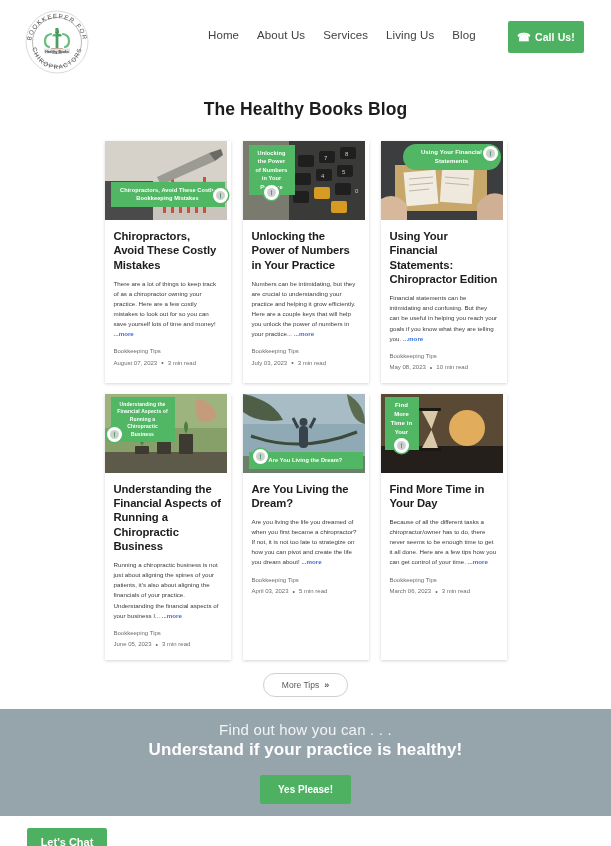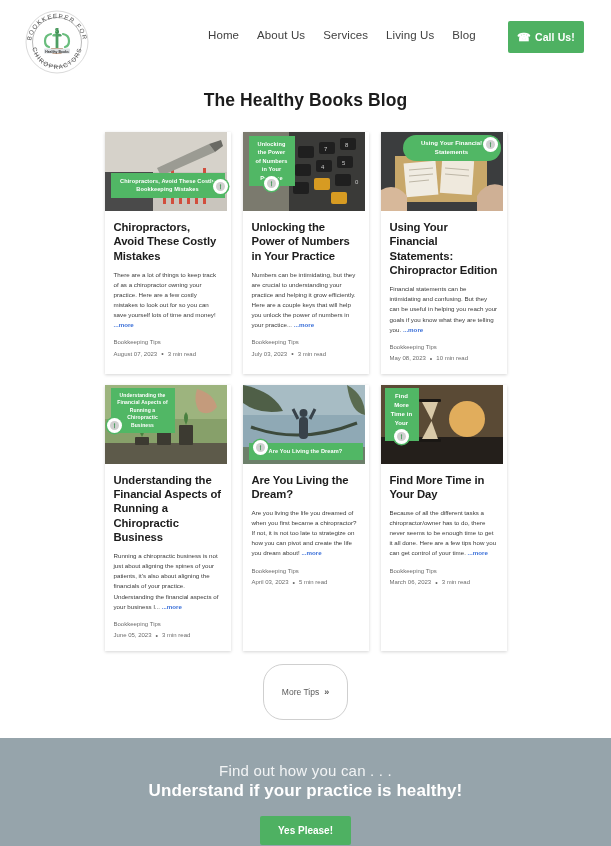--- a/index.html
+++ b/index.html
@@ -72,21 +72,21 @@
     letter-spacing: .1px;
   }
   .phone-glyph { font-size: 11px; line-height: 1; transform: scaleX(-1); }
 
   
   .page-title {
     text-align: center;
     font-size: 17.5px;
     font-weight: bold;
     color: #1c1c1c;
-    margin-top: 12px;
+    margin-top: 21px;
     letter-spacing: .1px;
   }
 
   
   .blog-grid {
     width: 402px;
     margin: 21px auto 0 auto;
     display: grid;
     grid-template-columns: repeat(3, 1fr);
     column-gap: 12px;
@@ -170,33 +170,33 @@
   
   .more-tips-wrap { text-align: center; margin-top: 13px; }
   .more-tips-btn {
     display: inline-flex;
     align-items: center;
     justify-content: center;
     gap: 5px;
     border: 1px solid #cfcfcf;
     background: #ffffff;
     border-radius: 20px;
-    padding: 22px 18px;
+    padding: 6px 18px;
     font-size: 8.5px;
     color: #5a5a5a;
     cursor: pointer;
     font-family: "Liberation Sans", sans-serif;
   }
   .chev { font-size: 9px; font-weight: bold; }
 
   
   .cta {
-    margin-top: 18px;
+    margin-top: 12px;
     background: #96a4ab;
-    height: 132px;
+    height: 107px;
     display: flex;
     flex-direction: column;
     align-items: center;
     justify-content: center;
     gap: 0;
   }
   .cta-pre {
     font-size: 15px;
     color: #f2f4f5;
     letter-spacing: .2px;

